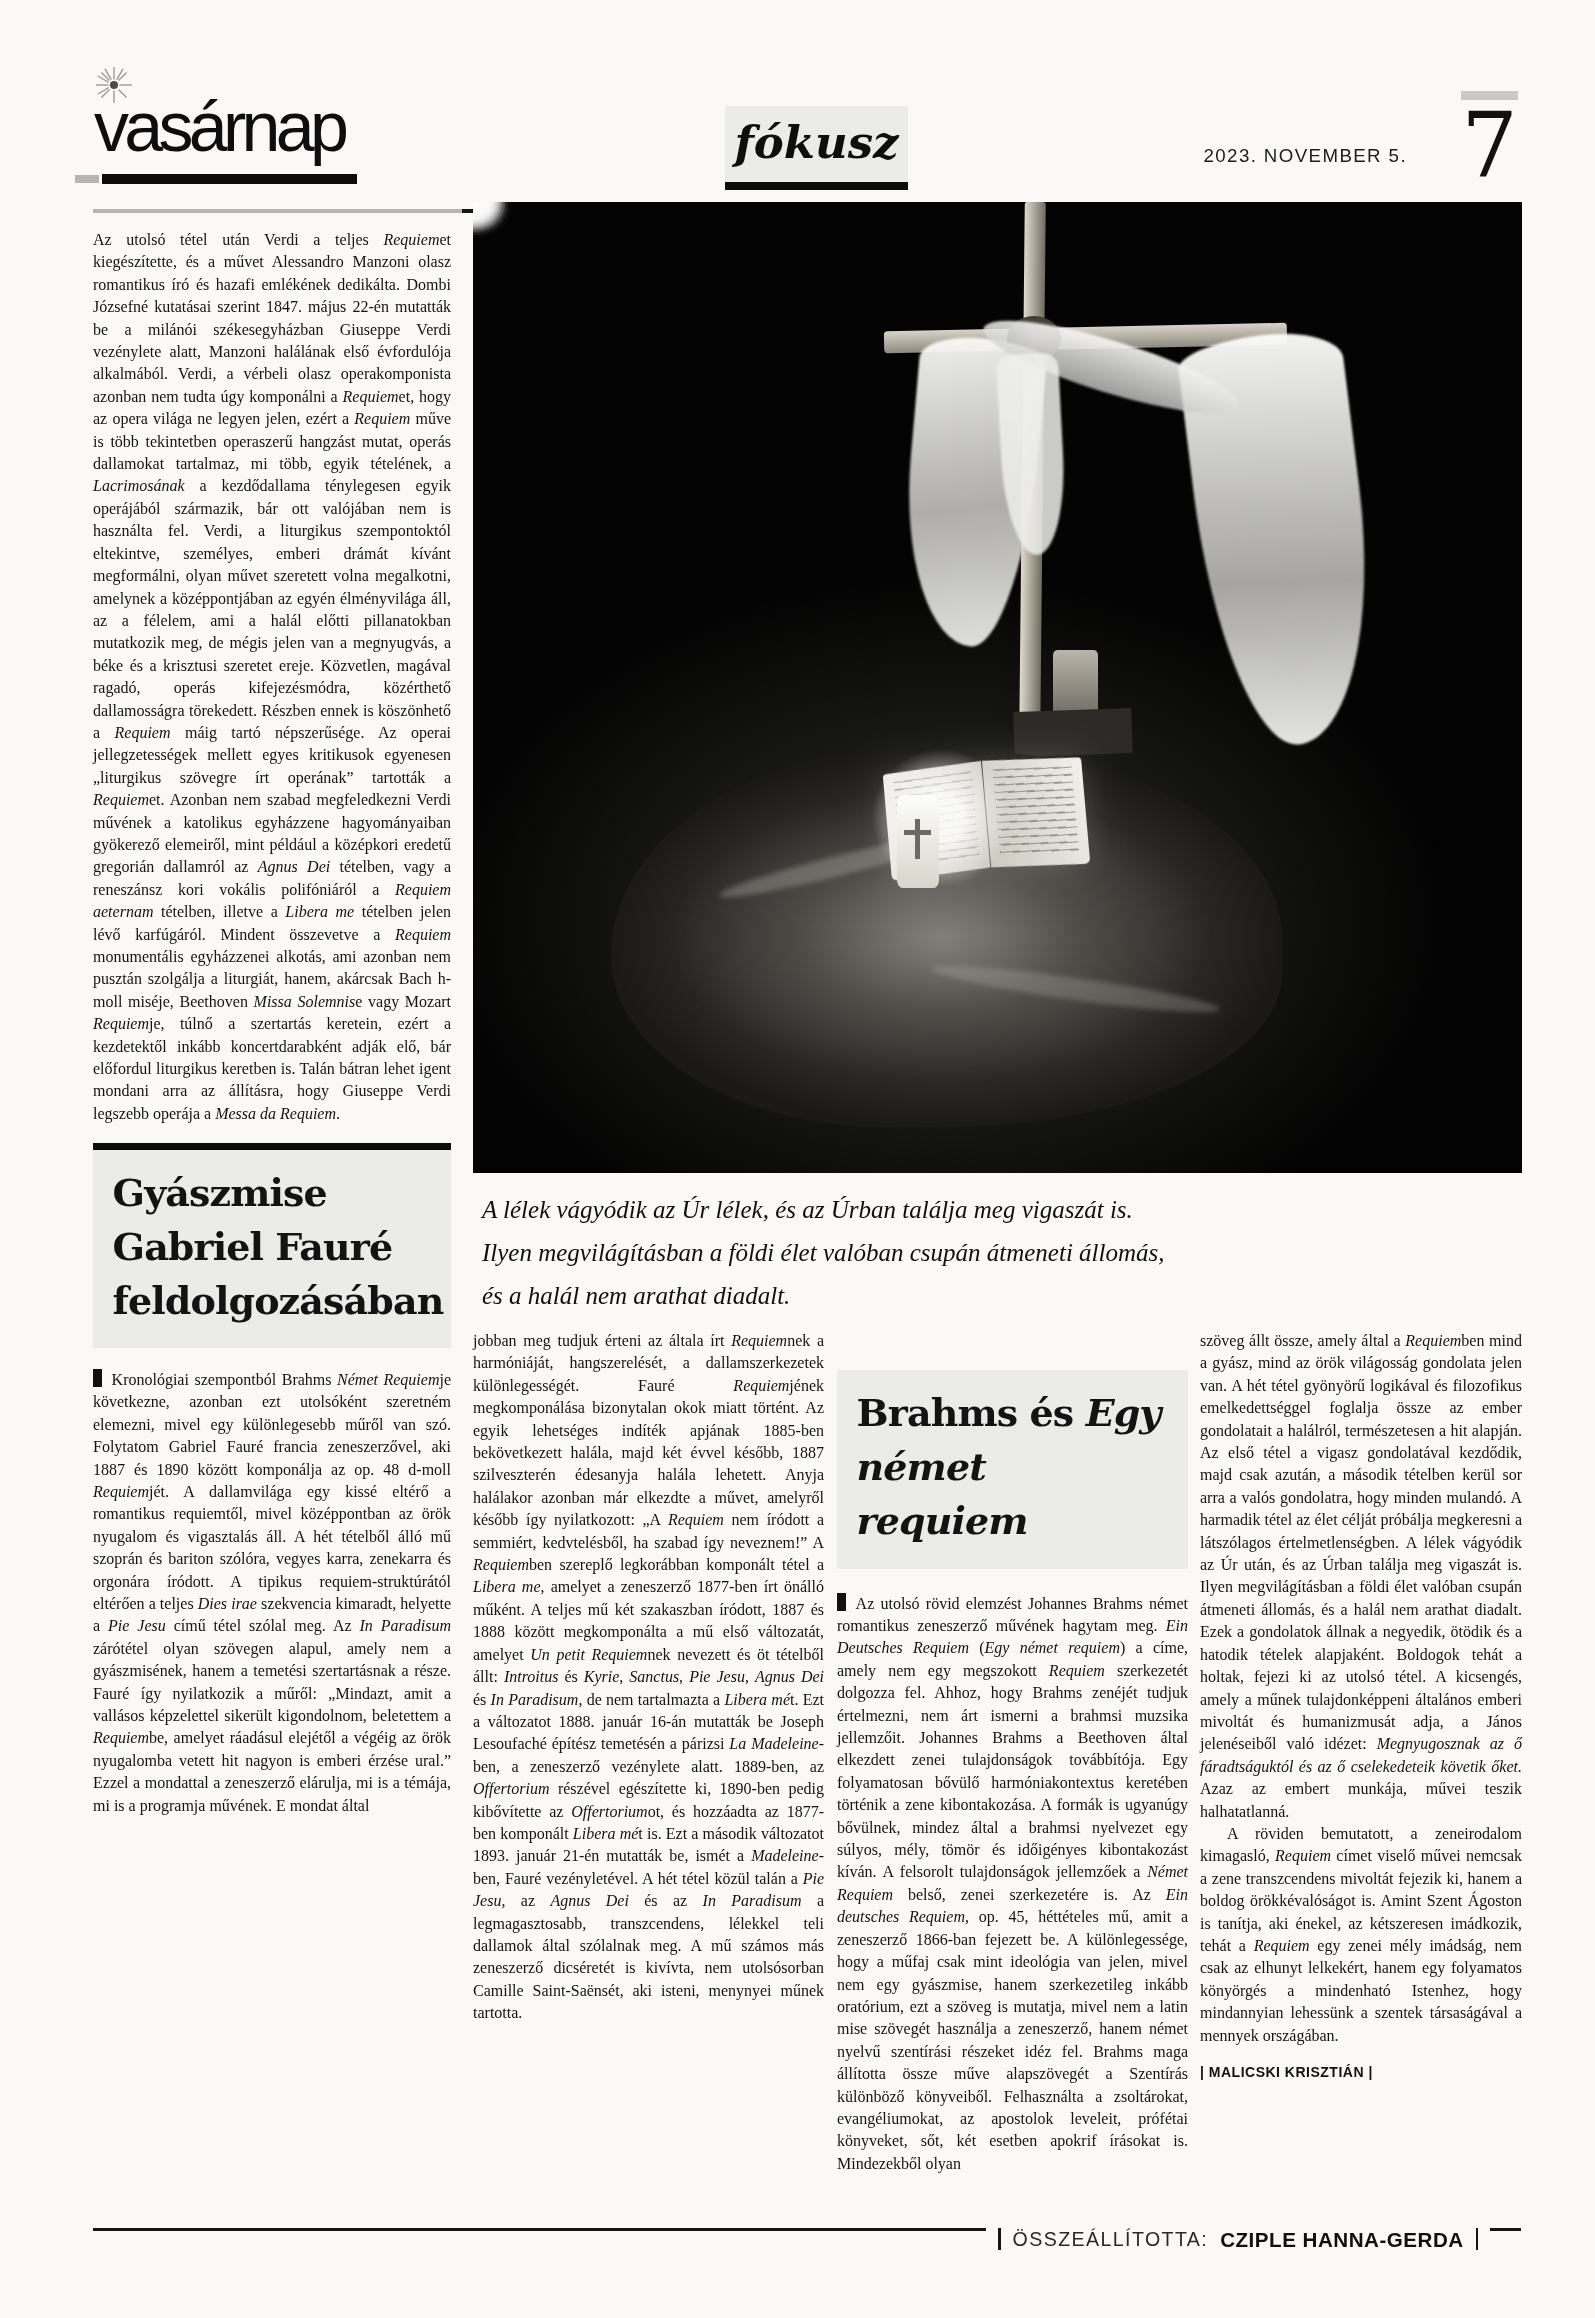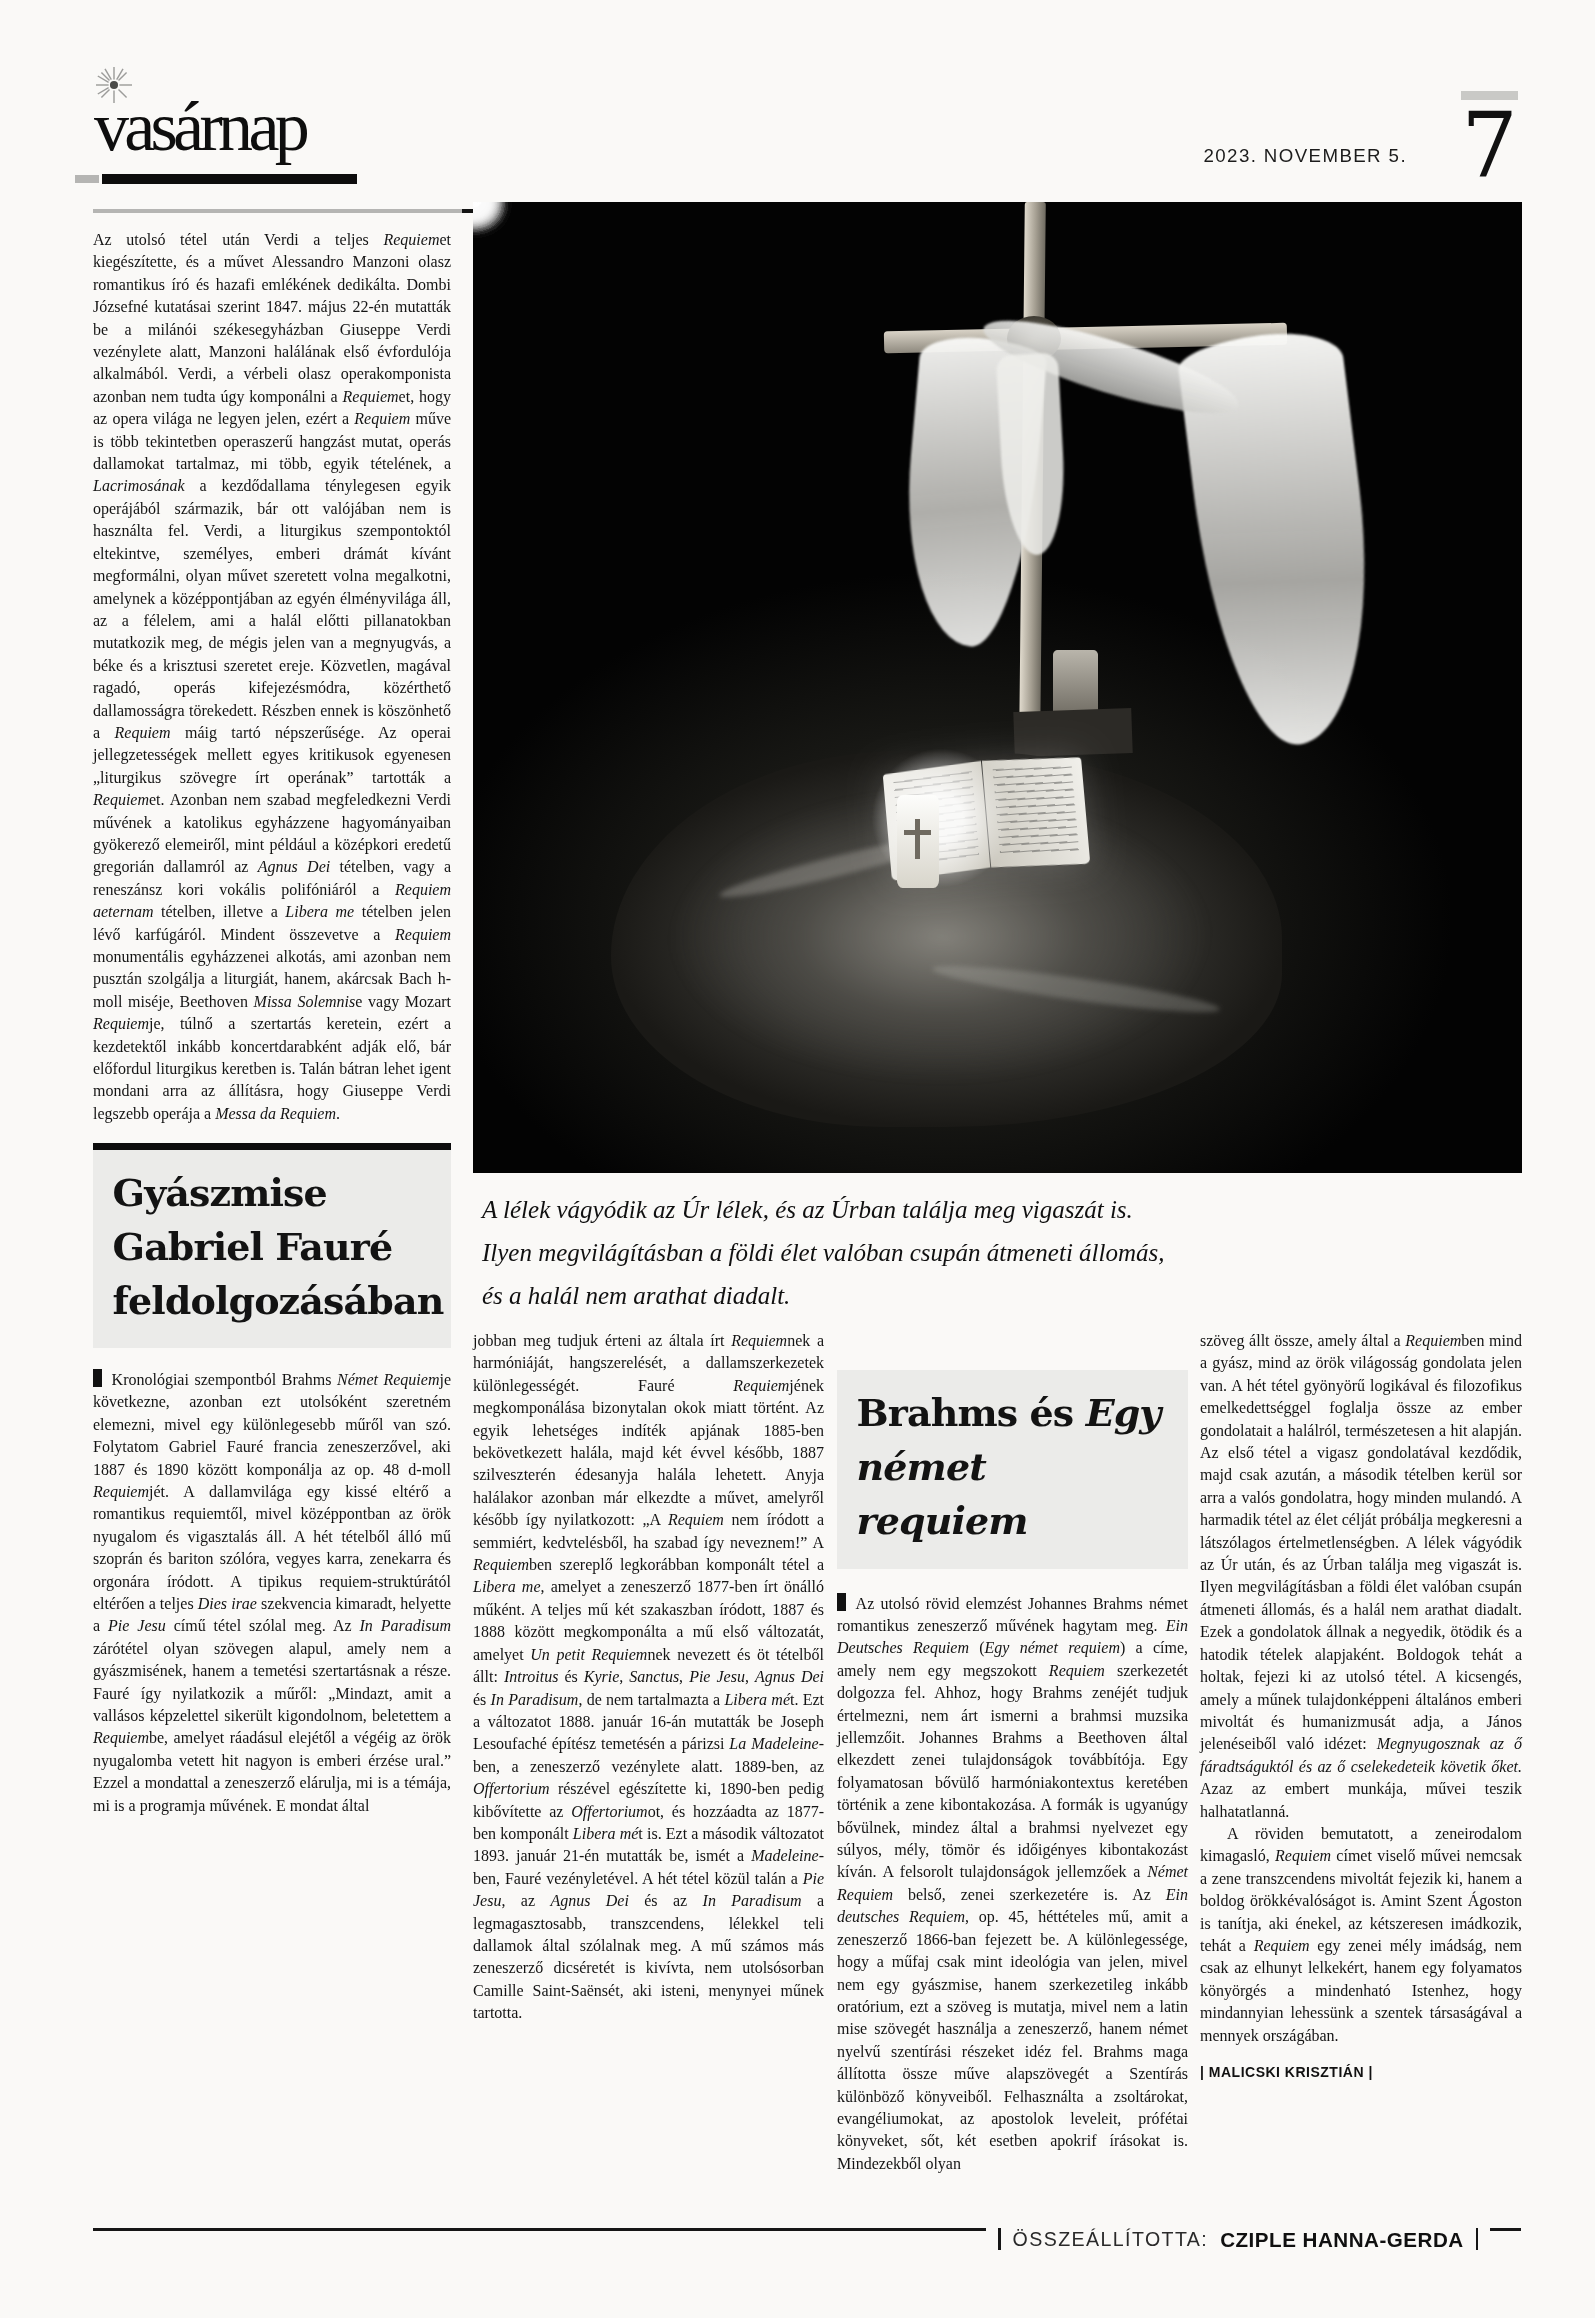--- a/index.html
+++ b/index.html
@@ -6,21 +6,21 @@
   html,body { background:#e8e8e8; }
   .page {
     position:relative; width:1595px; height:2319px;
     background:#faf9f7; overflow:hidden;
     font-family:"Liberation Serif", serif; color:#141414;
   }
   
   .masthead { position:absolute; left:92px; top:70px; width:299px; height:131px; }
   .logo-text {
     position:absolute; left:1.9px; top:17px;
-    font-family:Liberation Serif, serif; font-size:70px; letter-spacing:-4.7px;
+    font-family:Liberation Sans, sans-serif; font-size:70px; letter-spacing:-4.7px;
     color:#0e0e0e;
   }
   .star-icon { position:absolute; left:3.7px; top:-2.8px; }
   .logo-gray-seg { position:absolute; left:-17px; top:105px; width:24px; height:8.4px; background:#b5b5b3; }
   .logo-underline { position:absolute; left:10.3px; top:104px; width:255px; height:10.3px; background:#0d0d0d; }
 
   .section-box {
     position:absolute; left:725px; top:106px; width:183px; height:84px;
     background:#ebebe9; border-bottom:8.4px solid #0d0d0d;
     display:flex; align-items:center; justify-content:center;
@@ -155,20 +155,23 @@
         <line x1="2" y1="10" x2="14" y2="17"></line>
           <line x1="2" y1="30" x2="14" y2="23"></line>
       </g>
       <circle cx="20" cy="20" r="4.5" fill="#4b4b49"></circle>
     </svg>
     <div class="logo-text">vasárnap</div>
     <div class="logo-gray-seg"></div>
     <div class="logo-underline"></div>
   </div>
 
+  <div class="section-box">
+    <span>fókusz</span>
+  </div>
 
   <div class="issue-date">2023. NOVEMBER 5.</div>
 
   <div class="pageno-wrap">
     <div class="pageno-bar"></div>
     <div class="pageno">7</div>
     <div class="pageno-bar btm"></div>
   </div>
 
   <div class="header-rule"></div>

